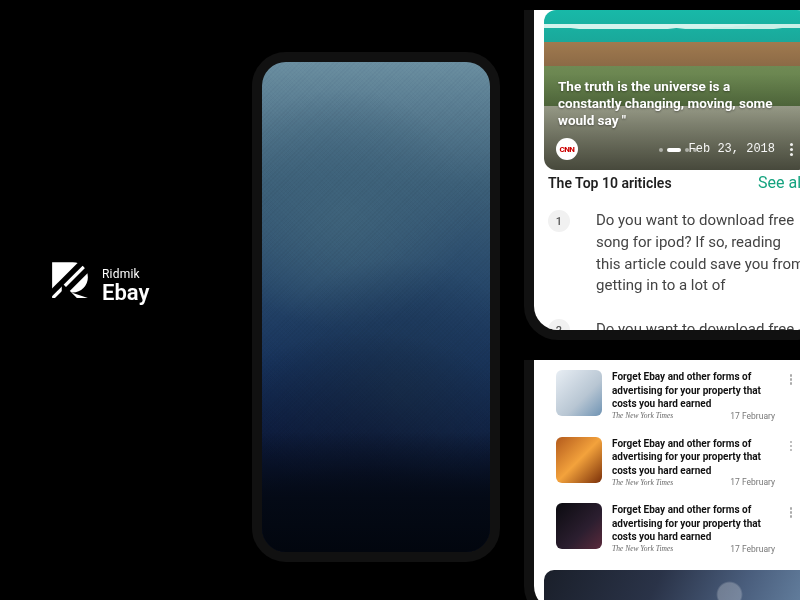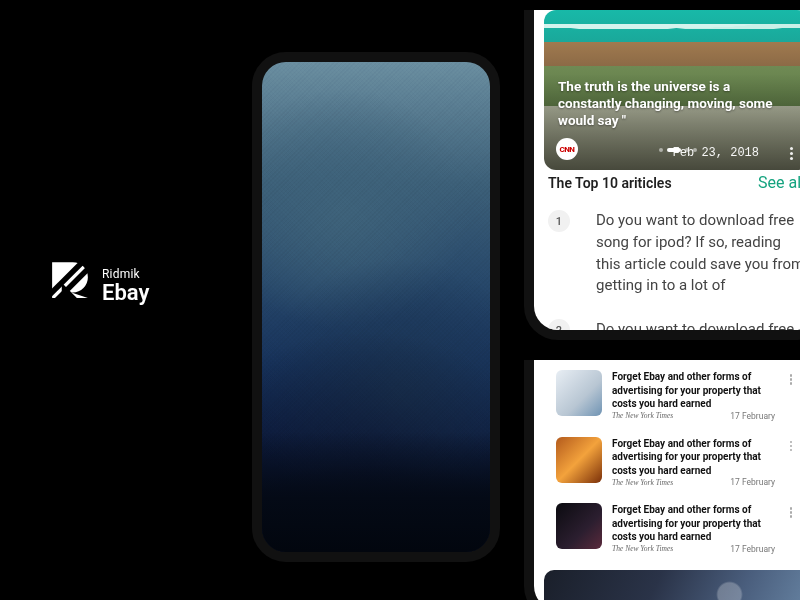--- a/index.html
+++ b/index.html
@@ -111,22 +111,22 @@
     color: #fff;
     font-weight: 700;
     font-size: 13.5px;
     line-height: 1.25;
     text-shadow: 0 1px 2px rgba(0,0,0,.4);
   }
   .hero-footer {
     position: absolute;
     left: 12px; right: 10px; bottom: 10px;
     display: flex;
-    align-items: flex-end;
-    gap: 24px;
+    align-items: center;
+    gap: 8px;
   }
   .source-badge {
     width: 22px; height: 22px; border-radius: 50%;
     background: #fff;
     display:flex; align-items:center; justify-content:center;
     font-size: 8px; font-weight:800; color:#cc0000; letter-spacing:-.5px;
   }
   .hero-date { color:#fff; font-size: 12px; opacity:.95; margin-left:auto;font-family:Liberation Mono, monospace; }
   .more-v { width:16px; display:flex; flex-direction:column; align-items:center; gap:2px; }
   .more-v span{ width:3px; height:3px; border-radius:50%; background:#fff; opacity:.9; }

